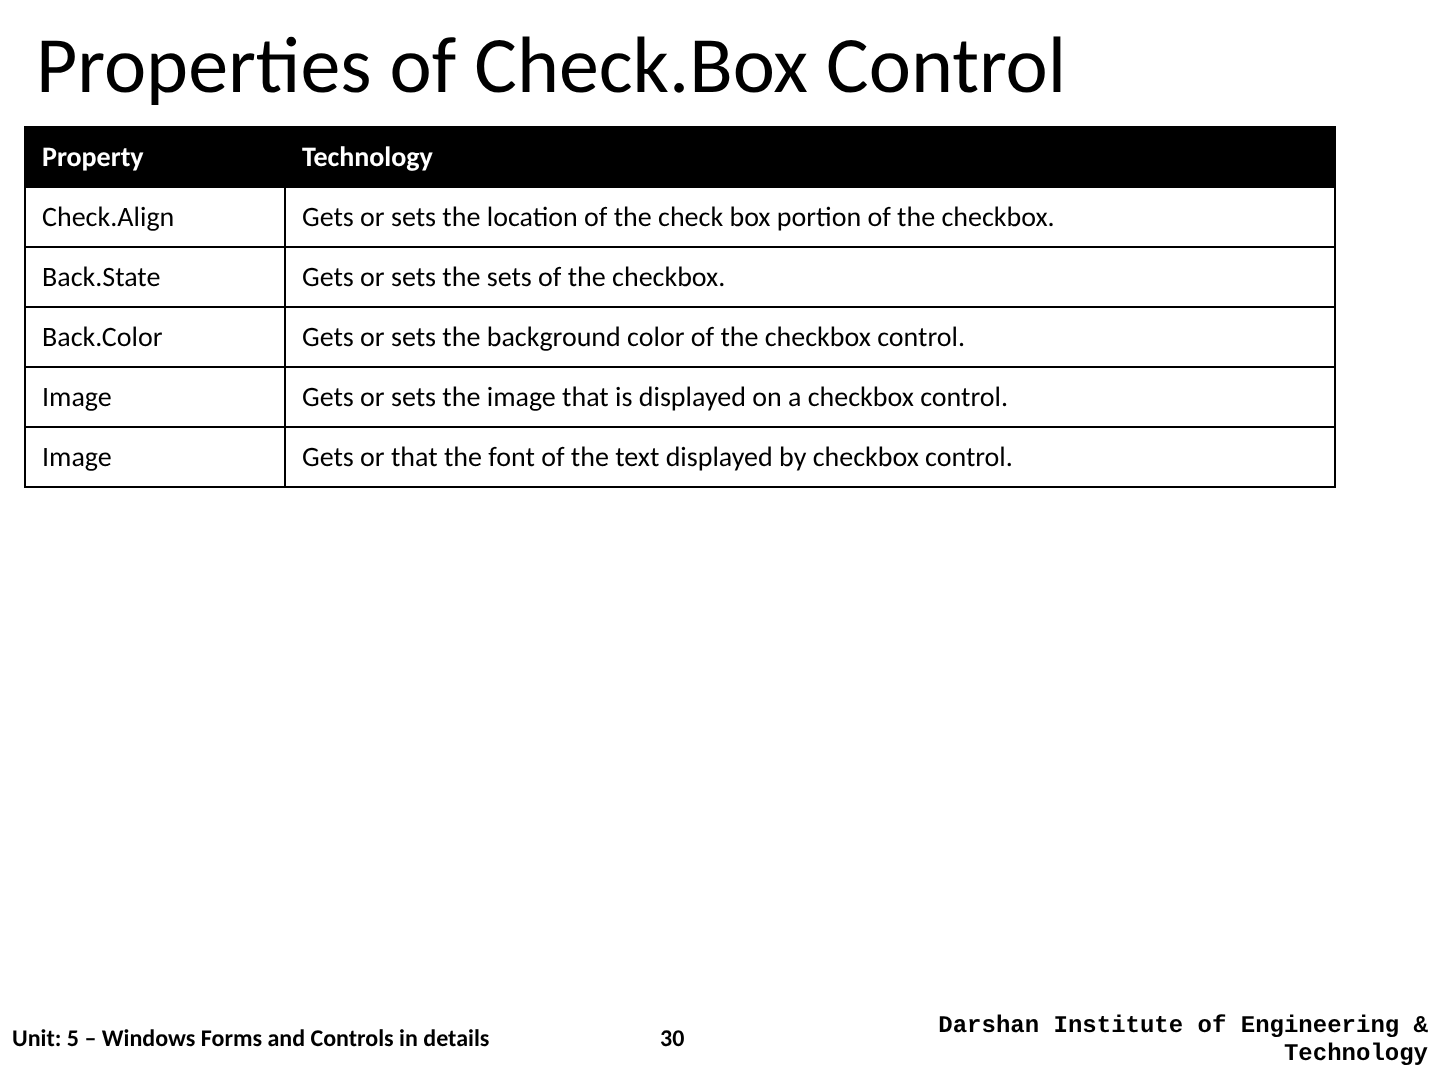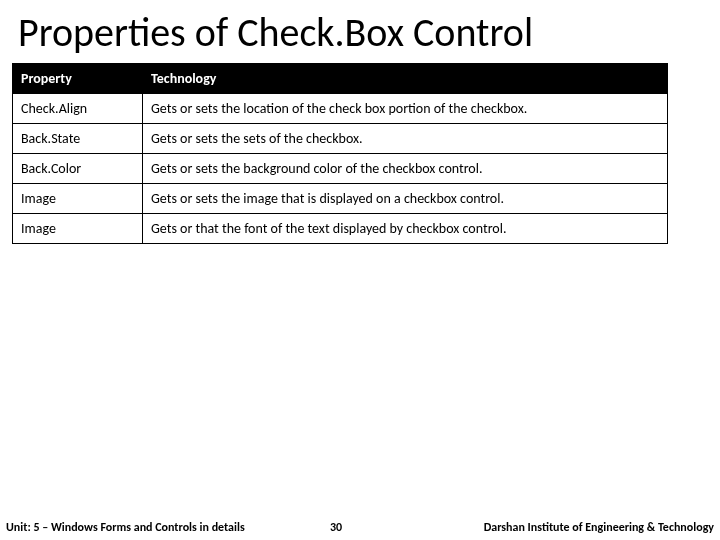--- a/index.html
+++ b/index.html
@@ -7,21 +7,21 @@
   .slide { width: 720px; height: 540px; position: relative; padding: 0; }
   .title { font-size: 40px; font-weight: 400; padding: 8px 0 4px 18px; letter-spacing: 0px; }
   .table { width: 656px; margin: 2px 12px 0 12px; border-collapse: collapse; table-layout: fixed; }
   .table col.prop { width: 130px; }
   .table col.desc { width: auto; }
   .table th { background: #000; color: #fff; text-align: left; font-weight: 700; font-size: 14px; padding: 6px 8px; border: 1px solid #000; }
   .table td { font-size: 14px; font-weight: 400; padding: 6px 8px; border: 1px solid #000; vertical-align: top; }
   .footer { position: absolute; left: 0; right: 0; bottom: 6px; display: flex; align-items: center; font-size: 12px; font-weight: 700; gap: 12px; }
   .footer .unit { padding-left: 6px; flex: 1; }
   .footer .page { width: 60px; }
-  .footer .inst { flex: 1; text-align: right; padding-right: 6px; }
+  .footer .inst { flex: 1; text-align: right; padding-right: 6px; font-family: Liberation Mono, monospace; }
 </style>
 </head>
 <body>
 
 <div class="slide">
   <h1 class="title">Properties of Check.Box Control</h1>
 
   <table class="table">
     <colgroup>
         <col class="prop">

